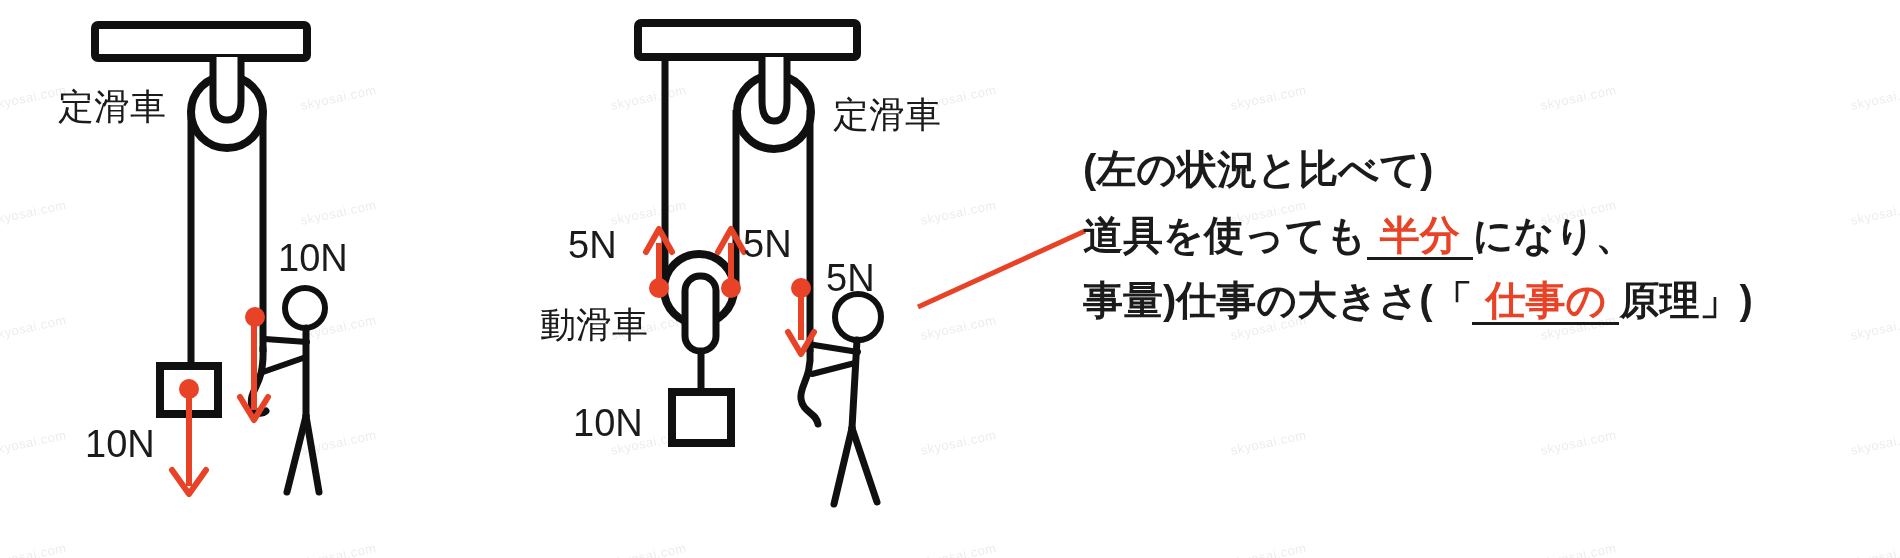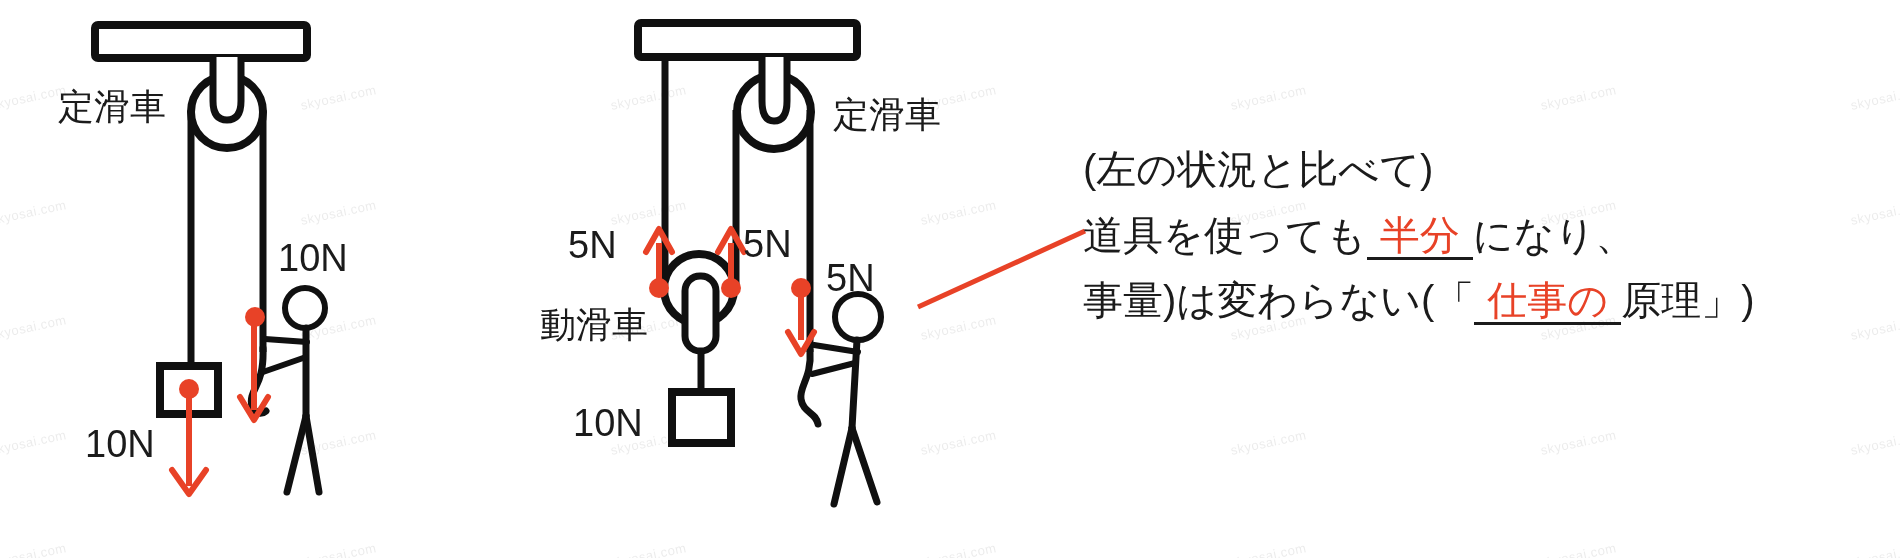--- a/index.html
+++ b/index.html
@@ -15,21 +15,21 @@
   .redline{fill:none;stroke:var(--red);}
   .reddot{fill:var(--red);stroke:none;}
   .s8{stroke-width:8}.s7{stroke-width:7}.s6{stroke-width:6}.s5{stroke-width:5}
   .rc{stroke-linecap:round;stroke-linejoin:round;}
   text{fill:var(--text);}
   .jp{font-size:36px;}
   .num{font-size:38px;}
   
   .notes{
     position:absolute;left:1083px;top:137px;
-    font-size:40px;line-height:65.5px;white-space:nowrap;color:var(--text);
+    font-size:40px;line-height:65.5px;white-space:nowrap;color:var(--text);font-weight:bold;
   }
   .blank{color:var(--red);border-bottom:3px solid var(--text);padding:0 13px;}
   
   .wm-layer{position:absolute;left:0;top:0;width:100%;height:100%;}
   .wm{position:absolute;transform:rotate(-12deg);color:var(--ink);opacity:.08;font-size:13px;letter-spacing:.5px;}
 </style>
 </head>
 <body>
 
 <div class="stage">
@@ -146,16 +146,16 @@
       <text class="num" x="826" y="291">5N</text>
       <text class="num" x="573" y="436">10N</text>
     </g>
 
     <line class="redline s5" x1="918" y1="307" x2="1085" y2="231"></line>
   </svg>
 
   <div class="notes">
     <div><span>(左の状況と比べて)</span></div>
     <div><span>道具を使っても</span><span class="blank">半分</span><span>になり、</span></div>
-    <div><span>事量)は変わらない(「</span><span class="blank">仕事の</span><span>原理」)</span></div>
+    <div><span>事量)仕事の大きさ(「</span><span class="blank">仕事の</span><span>原理」)</span></div>
   </div>
 
 </div>
 
 </body></html>

